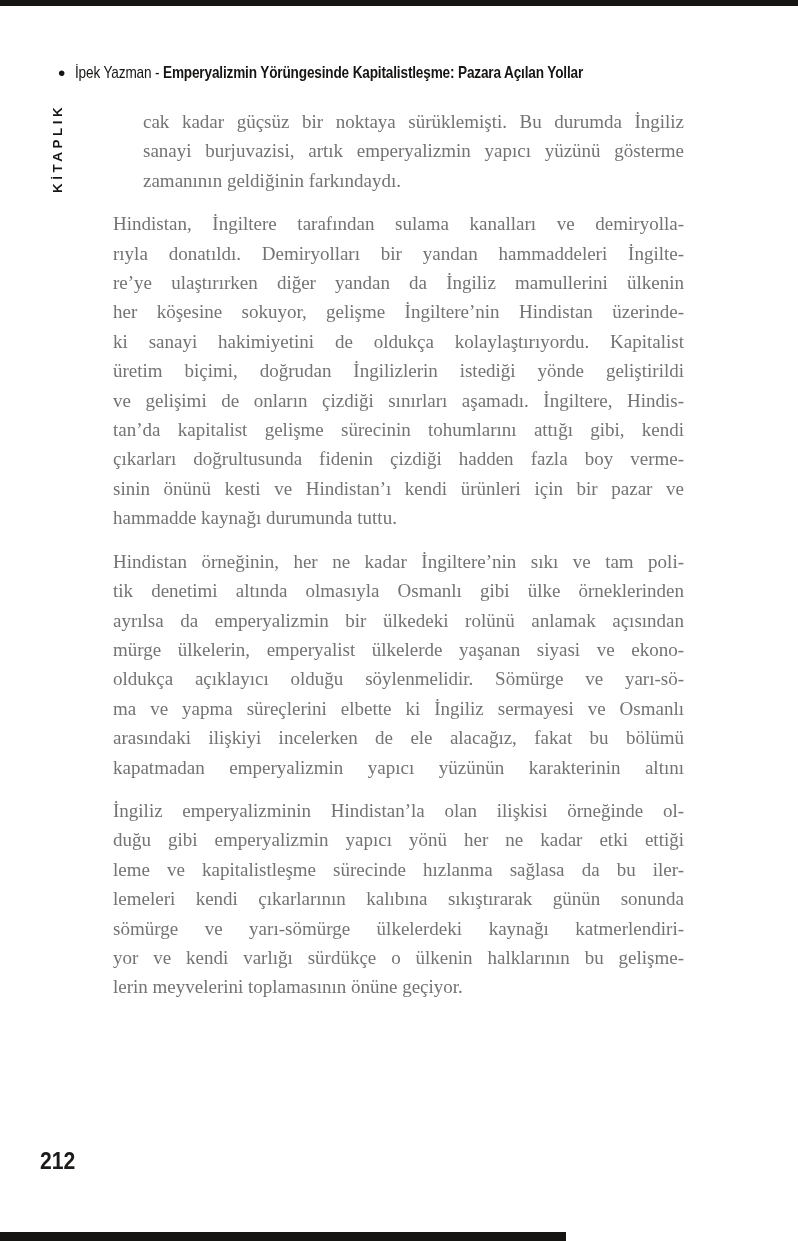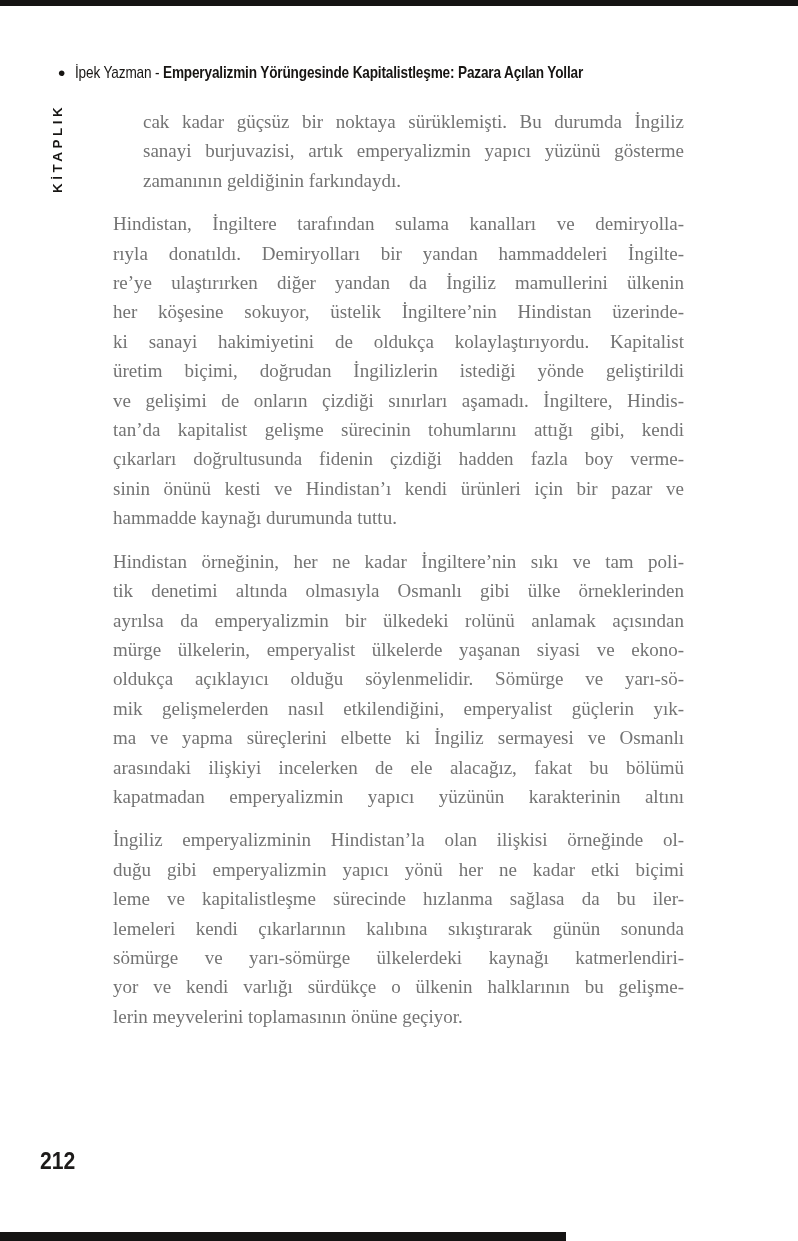--- a/index.html
+++ b/index.html
@@ -104,43 +104,42 @@
   <main class="body-text" id="paragraphs">
       <div class="para indent">
         <div class="line">cak kadar güçsüz bir noktaya sürüklemişti. Bu durumda İngiliz</div>
         <div class="line">sanayi burjuvazisi, artık emperyalizmin yapıcı yüzünü gösterme</div>
         <div class="line last">zamanının geldiğinin farkındaydı.</div>
       </div>
       <div class="para">
         <div class="line">Hindistan, İngiltere tarafından sulama kanalları ve demiryolla-</div>
         <div class="line">rıyla donatıldı. Demiryolları bir yandan hammaddeleri İngilte-</div>
         <div class="line">re’ye ulaştırırken diğer yandan da İngiliz mamullerini ülkenin</div>
-        <div class="line">her köşesine sokuyor, üstelik İngiltere’nin Hindistan üzerinde-</div>
+        <div class="line">her köşesine sokuyor, gelişme İngiltere’nin Hindistan üzerinde-</div>
         <div class="line">ki sanayi hakimiyetini de oldukça kolaylaştırıyordu. Kapitalist</div>
         <div class="line">üretim biçimi, doğrudan İngilizlerin istediği yönde geliştirildi</div>
         <div class="line">ve gelişimi de onların çizdiği sınırları aşamadı. İngiltere, Hindis-</div>
         <div class="line">tan’da kapitalist gelişme sürecinin tohumlarını attığı gibi, kendi</div>
         <div class="line">çıkarları doğrultusunda fidenin çizdiği hadden fazla boy verme-</div>
         <div class="line">sinin önünü kesti ve Hindistan’ı kendi ürünleri için bir pazar ve</div>
         <div class="line last">hammadde kaynağı durumunda tuttu.</div>
       </div>
       <div class="para">
         <div class="line">Hindistan örneğinin, her ne kadar İngiltere’nin sıkı ve tam poli-</div>
         <div class="line">tik denetimi altında olmasıyla Osmanlı gibi ülke örneklerinden</div>
         <div class="line">ayrılsa da emperyalizmin bir ülkedeki rolünü anlamak açısından</div>
         <div class="line">mürge ülkelerin, emperyalist ülkelerde yaşanan siyasi ve ekono-</div>
         <div class="line">oldukça açıklayıcı olduğu söylenmelidir. Sömürge ve yarı-sö-</div>
-        <div class="line">mik gelişmelerden nasıl etkilendiğini, emperyalist güçlerin yık-</div>
         <div class="line">ma ve yapma süreçlerini elbette ki İngiliz sermayesi ve Osmanlı</div>
         <div class="line">arasındaki ilişkiyi incelerken de ele alacağız, fakat bu bölümü</div>
         <div class="line">kapatmadan emperyalizmin yapıcı yüzünün karakterinin altını</div>
       </div>
       <div class="para">
         <div class="line">İngiliz emperyalizminin Hindistan’la olan ilişkisi örneğinde ol-</div>
-        <div class="line">duğu gibi emperyalizmin yapıcı yönü her ne kadar etki biçimi</div>
+        <div class="line">duğu gibi emperyalizmin yapıcı yönü her ne kadar etki ettiği</div>
         <div class="line">leme ve kapitalistleşme sürecinde hızlanma sağlasa da bu iler-</div>
         <div class="line">lemeleri kendi çıkarlarının kalıbına sıkıştırarak günün sonunda</div>
         <div class="line">sömürge ve yarı-sömürge ülkelerdeki kaynağı katmerlendiri-</div>
         <div class="line">yor ve kendi varlığı sürdükçe o ülkenin halklarının bu gelişme-</div>
         <div class="line last">lerin meyvelerini toplamasının önüne geçiyor.</div>
       </div>
     </main>
 
   <div class="page-number">212</div>
 

